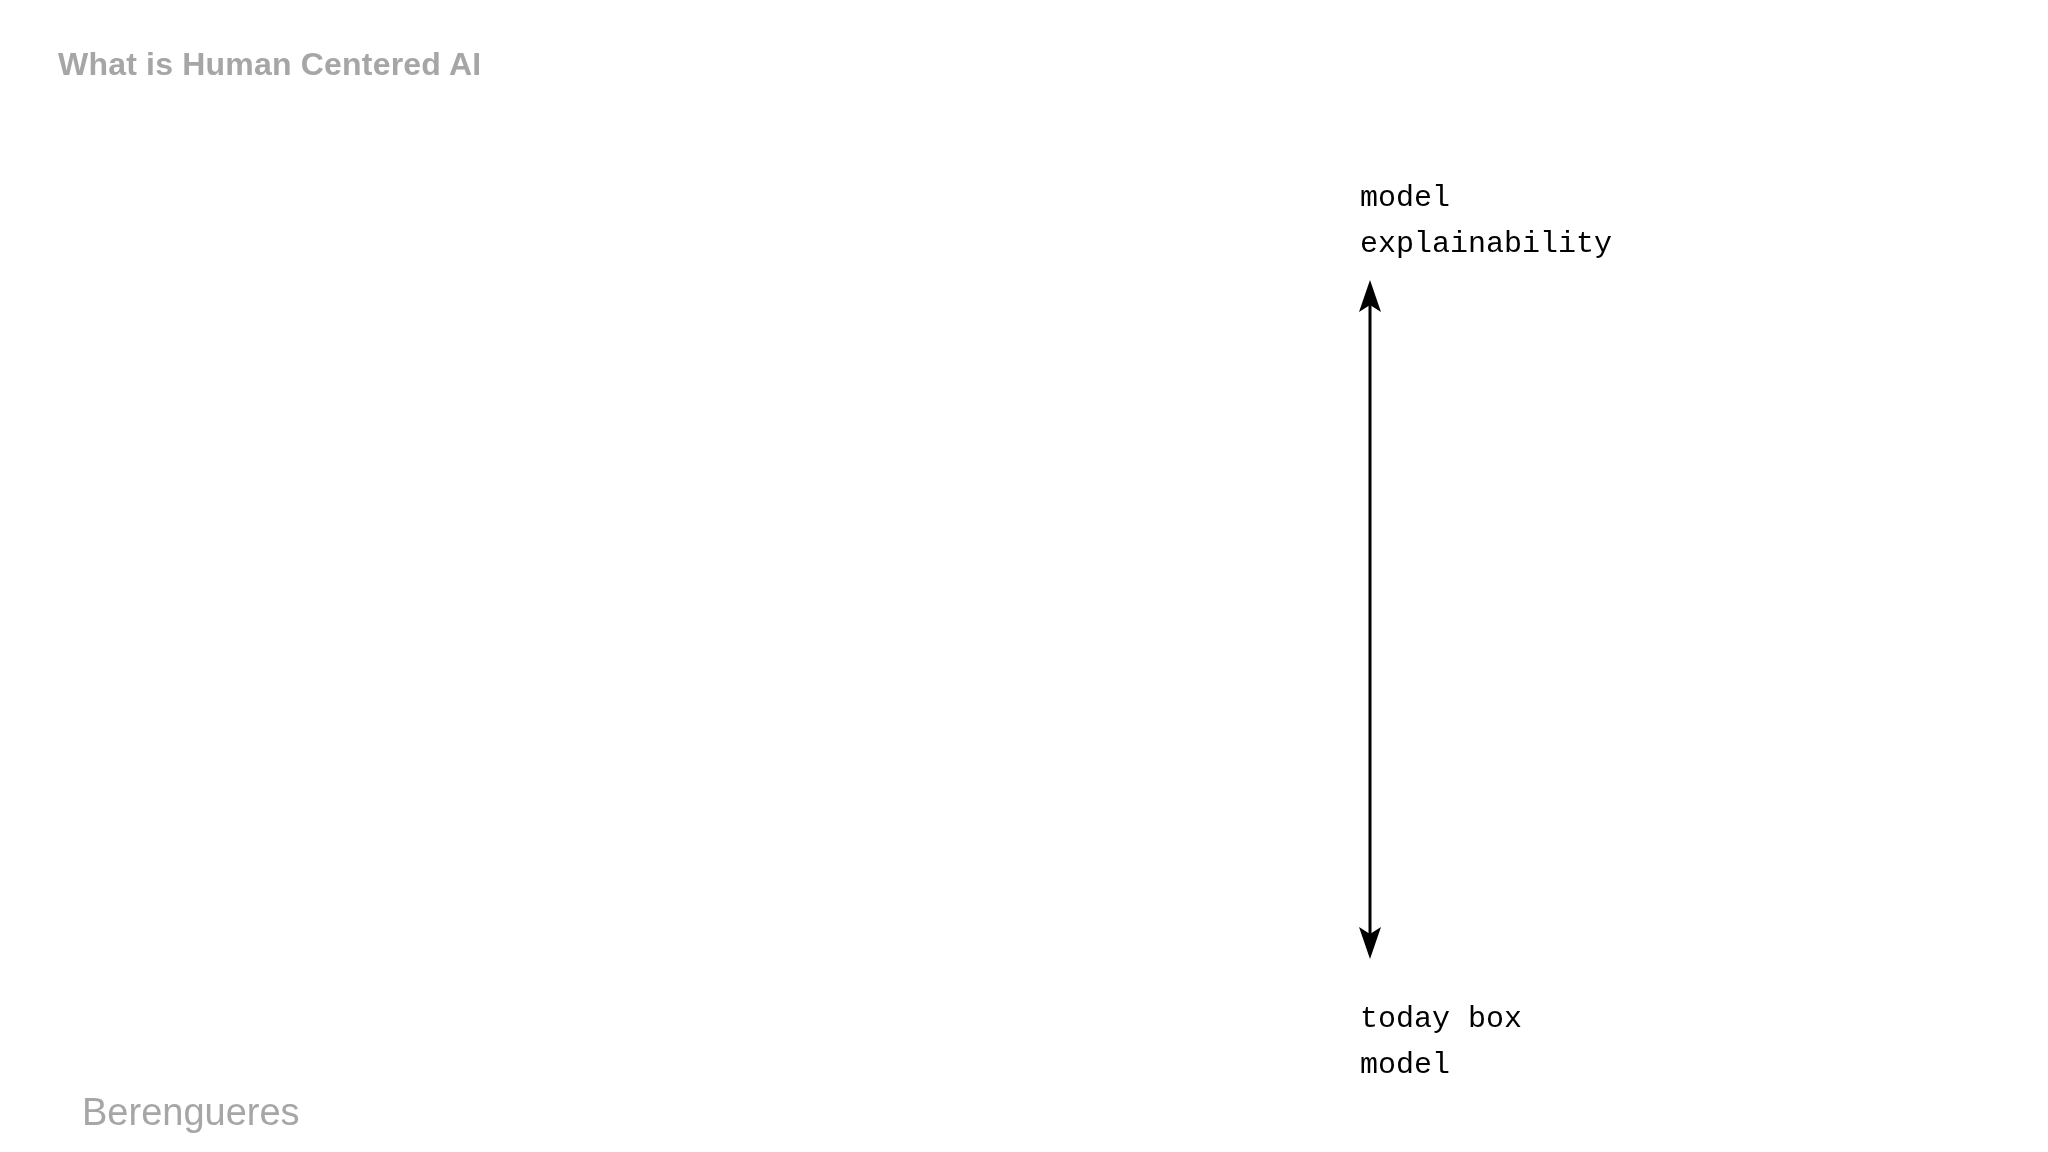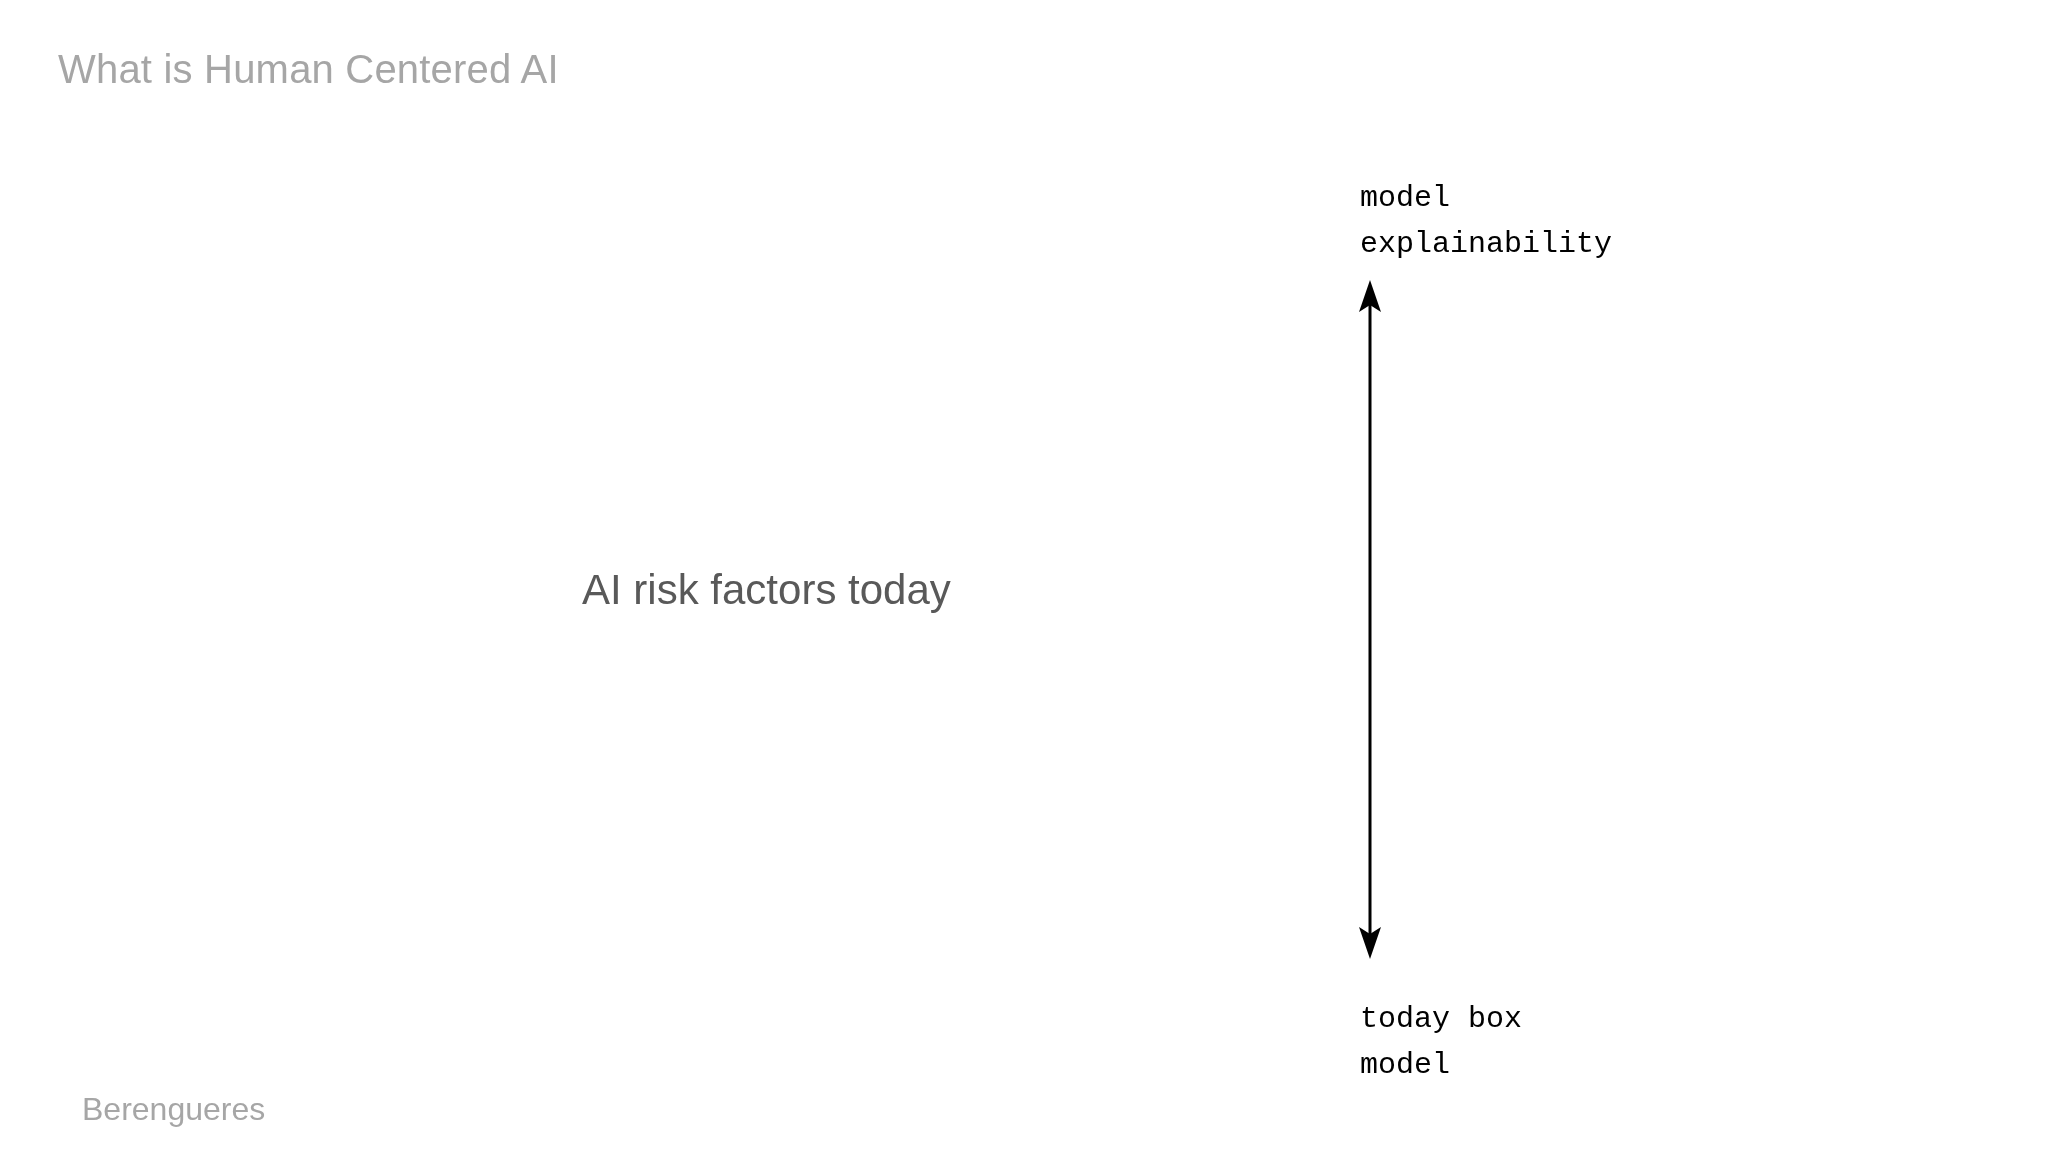--- a/index.html
+++ b/index.html
@@ -16,24 +16,24 @@
     height: 1152px;
     background: #ffffff;
     overflow: hidden;
   }
 
   
   #slide-title {
     position: absolute;
     left: 58px;
     top: 45px;
-    font-size: 40px;
+    font-size: 32px;
     line-height: 1.2;
     color: #a6a6a6;
-    font-weight: 400;
+    font-weight: 700;
     white-space: nowrap;
     letter-spacing: 0.2px;
   }
 
   
   #center-headline {
     position: absolute;
     left: 582px;
     top: 565px;
     font-size: 42px;
@@ -77,35 +77,34 @@
   .axis-label-line {
     display: block;
     font-family: Liberation Mono, monospace;
   }
 
   
   #footer-credit {
     position: absolute;
     left: 82px;
     top: 1090px;
-    font-size: 32px;
+    font-size: 38px;
     line-height: 1.2;
     color: #a6a6a6;
     font-weight: 400;
     white-space: nowrap;
   }
 </style>
 </head>
 <body>
 
 <div id="slide">
 
   <div id="slide-title">What is Human Centered AI</div>
 
-  <div id="center-headline">AI risk factors today</div>
 
   <div id="axis-group">
 
     <svg id="axis-arrow-svg" viewBox="0 0 420 960">
 
       <line x1="90" y1="137" x2="90" y2="802" stroke="#000000" stroke-width="3"></line>
 
       <polygon points="90,130 79,162 90,155 101,162" fill="#000000"></polygon>
 
       <polygon points="90,809 79,777 90,784 101,777" fill="#000000"></polygon>

